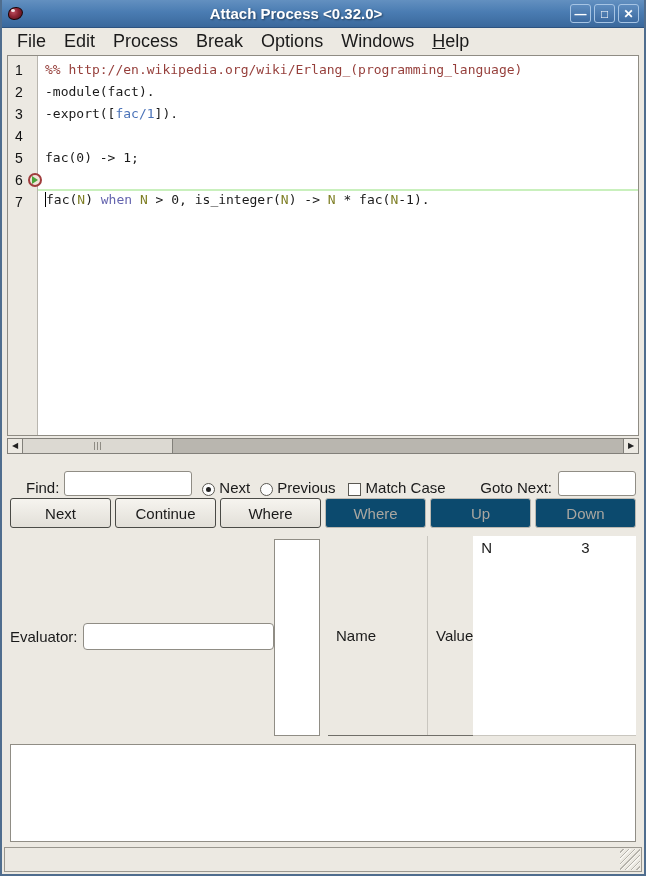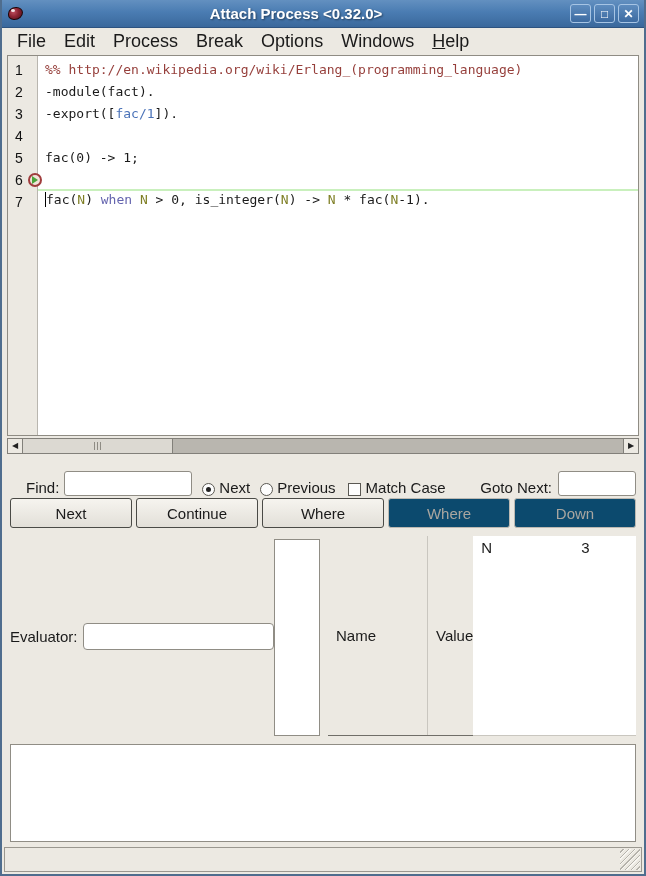--- a/index.html
+++ b/index.html
@@ -250,20 +250,21 @@
     <span>Match Case</span>
     <span class="goto-label">Goto Next:</span>
     <input class="text-input goto-input" value="" style="">
   </div>
 
   <div class="buttons-row" id="buttons-row">
       <div class="db-btn">Next</div>
       <div class="db-btn">Continue</div>
       <div class="db-btn">Where</div>
       <div class="db-btn disabled">Where</div>
+      <div class="db-btn disabled">Up</div>
       <div class="db-btn disabled">Down</div>
     </div>
 
   <div class="middle">
     <div class="mid-left">
       <div class="eval-row">
         <span>Evaluator:</span>
         <input class="text-input eval-input" value="" style="">
       </div>
       <div class="listbox"></div>

